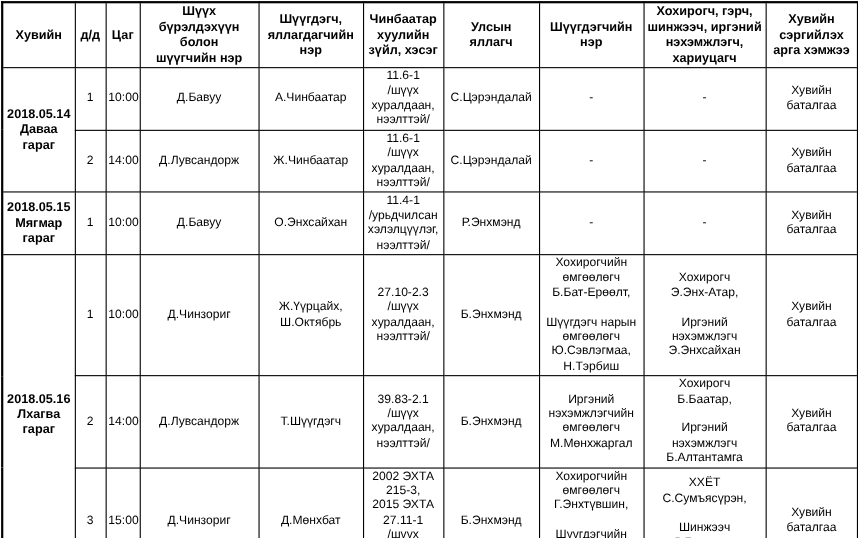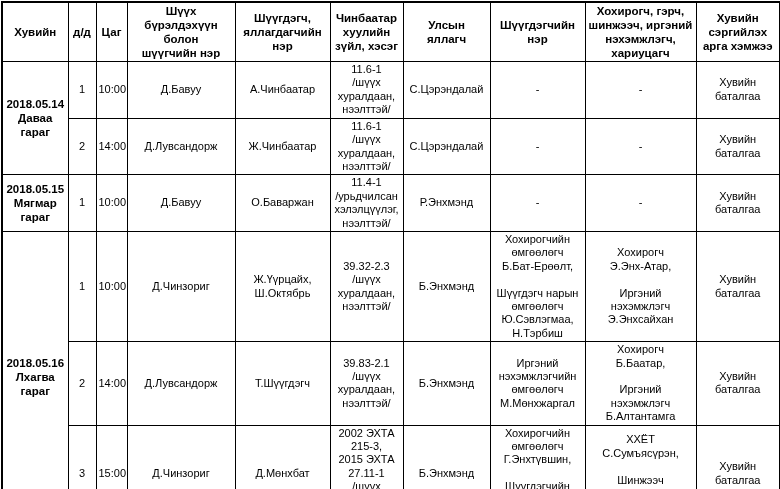--- a/index.html
+++ b/index.html
@@ -121,42 +121,42 @@
 баталгаа</td>
     </tr>
 
     <tr style="height:49px">
       <td class="date-cell">2018.05.15
 Мягмар
 гараг</td>
       <td>1</td>
       <td>10:00</td>
       <td>Д.Бавуу</td>
-      <td>О.Баваржан</td>
+      <td>О.Энхсайхан</td>
       <td>11.4-1
 /урьдчилсан
 хэлэлцүүлэг,
 нээлттэй/</td>
       <td>Р.Энхмэнд</td>
       <td>-</td>
       <td>-</td>
       <td>Хувийн
 баталгаа</td>
     </tr>
 
     <tr style="height:106px">
       <td class="date-cell" rowspan="3">2018.05.16
 Лхагва
 гараг</td>
       <td>1</td>
       <td>10:00</td>
       <td>Д.Чинзориг</td>
       <td>Ж.Үүрцайх,
 Ш.Октябрь</td>
-      <td>39.32-2.3
+      <td>27.10-2.3
 /шүүх
 хуралдаан,
 нээлттэй/</td>
       <td>Б.Энхмэнд</td>
       <td>Хохирогчийн
 өмгөөлөгч
 Б.Бат-Ерөөлт,
 
 Шүүгдэгч нарын
 өмгөөлөгч

